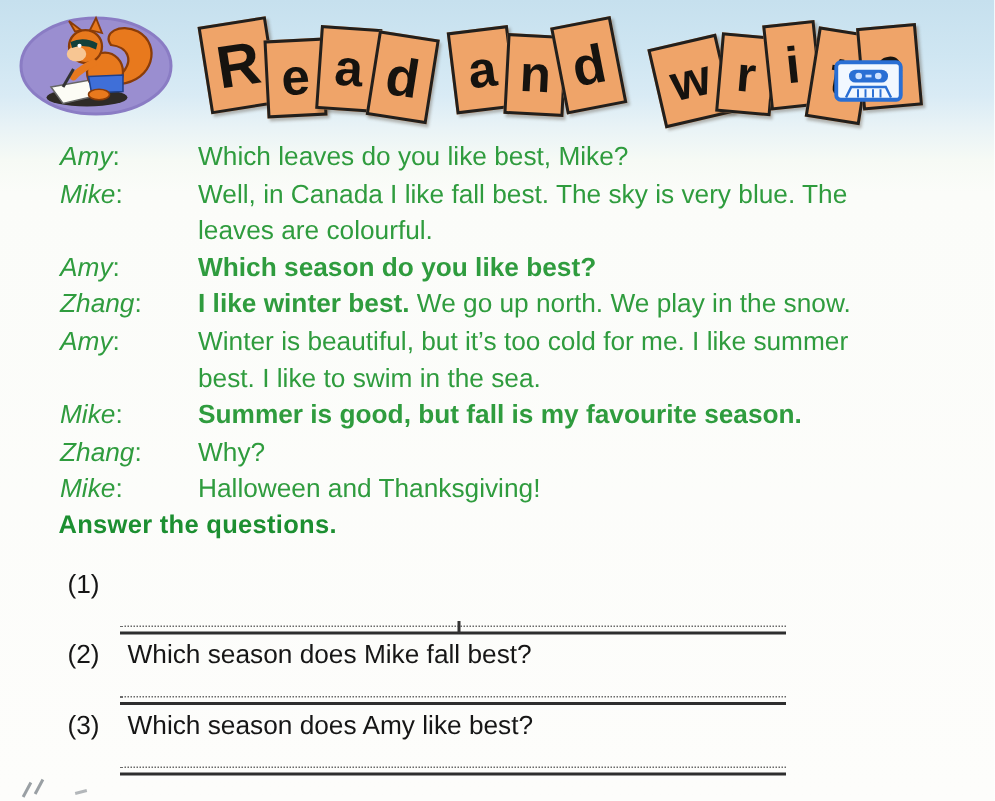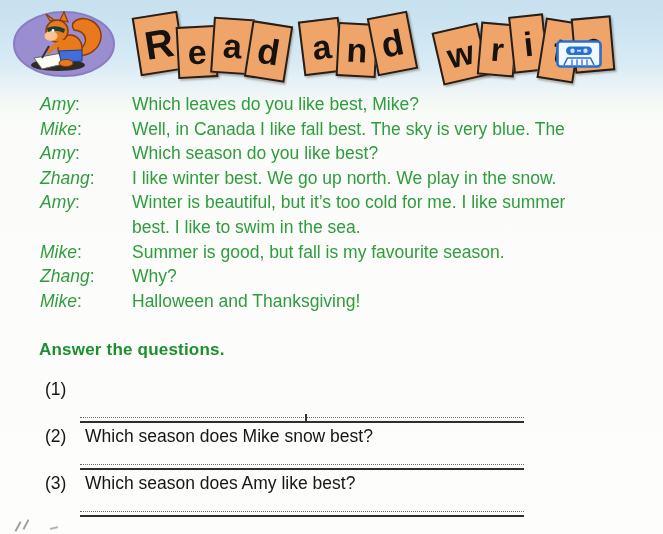--- a/index.html
+++ b/index.html
@@ -18,21 +18,21 @@
     color:#16130f;font-weight:700;line-height:1;
   }
   
   .cassette{position:absolute;left:556px;top:40px;width:46px;height:28px;}
   
   .dialogue{position:absolute;left:40px;top:92px;width:620px;font-size:17.5px;line-height:24.6px;}
   .d-row{display:flex;}
   .d-name{width:85px;flex:none;white-space:nowrap;}
   .d-name .nm{font-style:italic;}
   .d-text{margin-left:7px;white-space:nowrap;}
-  .seg-b{font-weight:400;margin-top:27px;}
+  .seg-b{font-weight:700;margin-top:27px;}
   
   .answer-heading{position:absolute;left:39px;top:340px;font-size:17px;font-weight:700;letter-spacing:.2px;}
   .questions{position:absolute;left:0;top:0;width:100%;height:100%;color:#161616;font-size:17.5px;}
   .q-num{position:absolute;left:45px;white-space:nowrap;}
   .q-text{position:absolute;left:85px;white-space:nowrap;}
   .a-line{position:absolute;left:80px;width:444px;height:3px;border-top:1px dotted #6a6a6a;border-bottom:2px solid #2e2e2e;}
   .a-tick{position:absolute;left:225px;top:-4px;width:2px;height:8px;background:#333;}
   
   .pen-mark{position:absolute;background:#9aa0a4;}
   .pm1{left:17px;top:521px;width:2px;height:11px;transform:rotate(28deg);}
@@ -97,20 +97,24 @@
   <div class="dialogue" style="color: rgb(47, 156, 62);">
       <div class="d-row">
         <span class="d-name"><span class="nm">Amy</span>:</span>
         <span class="d-text"><span class="seg-n">Which leaves do you like best, Mike?</span></span>
       </div>
       <div class="d-row">
         <span class="d-name"><span class="nm">Mike</span>:</span>
         <span class="d-text"><span class="seg-n">Well, in Canada I like fall best. The sky is very blue. The</span></span>
       </div>
       <div class="d-row">
+        <span class="d-name"></span>
+        <span class="d-text"><span class="seg-n">leaves are colourful.</span></span>
+      </div>
+      <div class="d-row">
         <span class="d-name"><span class="nm">Amy</span>:</span>
         <span class="d-text"><span class="seg-b">Which season do you like best?</span></span>
       </div>
       <div class="d-row">
         <span class="d-name"><span class="nm">Zhang</span>:</span>
         <span class="d-text"><span class="seg-b">I like winter best.</span><span class="seg-n"> We go up north. We play in the snow.</span></span>
       </div>
       <div class="d-row">
         <span class="d-name"><span class="nm">Amy</span>:</span>
         <span class="d-text"><span class="seg-n">Winter is beautiful, but it’s too cold for me. I like summer</span></span>
@@ -134,21 +138,21 @@
     </div>
 
   <div class="answer-heading" style="color: rgb(28, 143, 49);">Answer the questions.</div>
 
   <div class="questions">
       <span class="q-num" style="top: 379px;">(1)</span>
       <div class="a-line" style="top: 417px;">
         <span class="a-tick"></span>
       </div>
       <span class="q-num" style="top: 426px;">(2)</span>
-      <span class="q-text" style="top: 426px;">Which season does Mike snow best?</span>
+      <span class="q-text" style="top: 426px;">Which season does Mike fall best?</span>
       <div class="a-line" style="top: 464px;"></div>
       <span class="q-num" style="top: 473px;">(3)</span>
       <span class="q-text" style="top: 473px;">Which season does Amy like best?</span>
       <div class="a-line" style="top: 511px;"></div>
     </div>
 
   <div class="pen-mark pm1"></div>
   <div class="pen-mark pm2"></div>
   <div class="pen-mark pm3"></div>
 </div>

